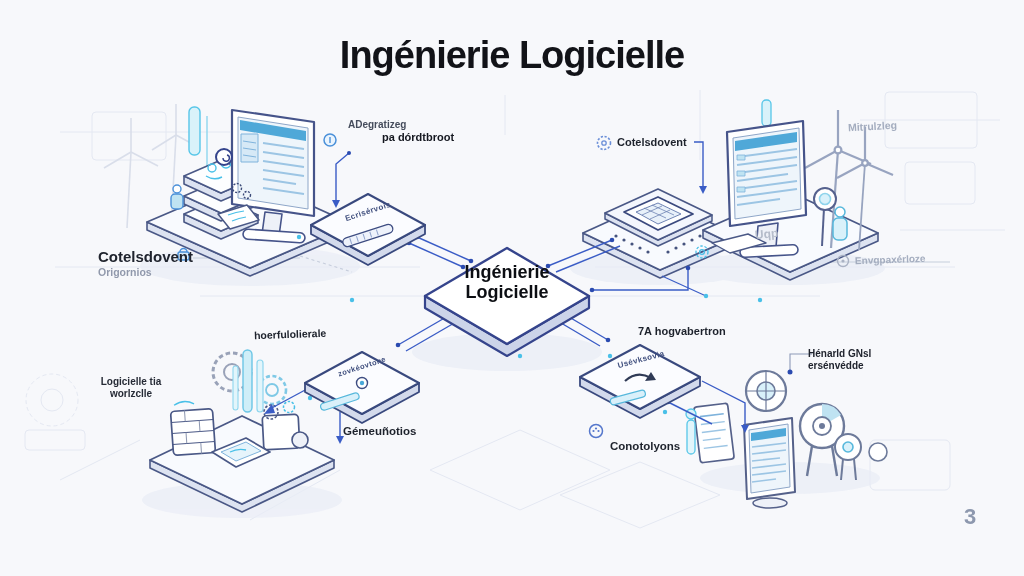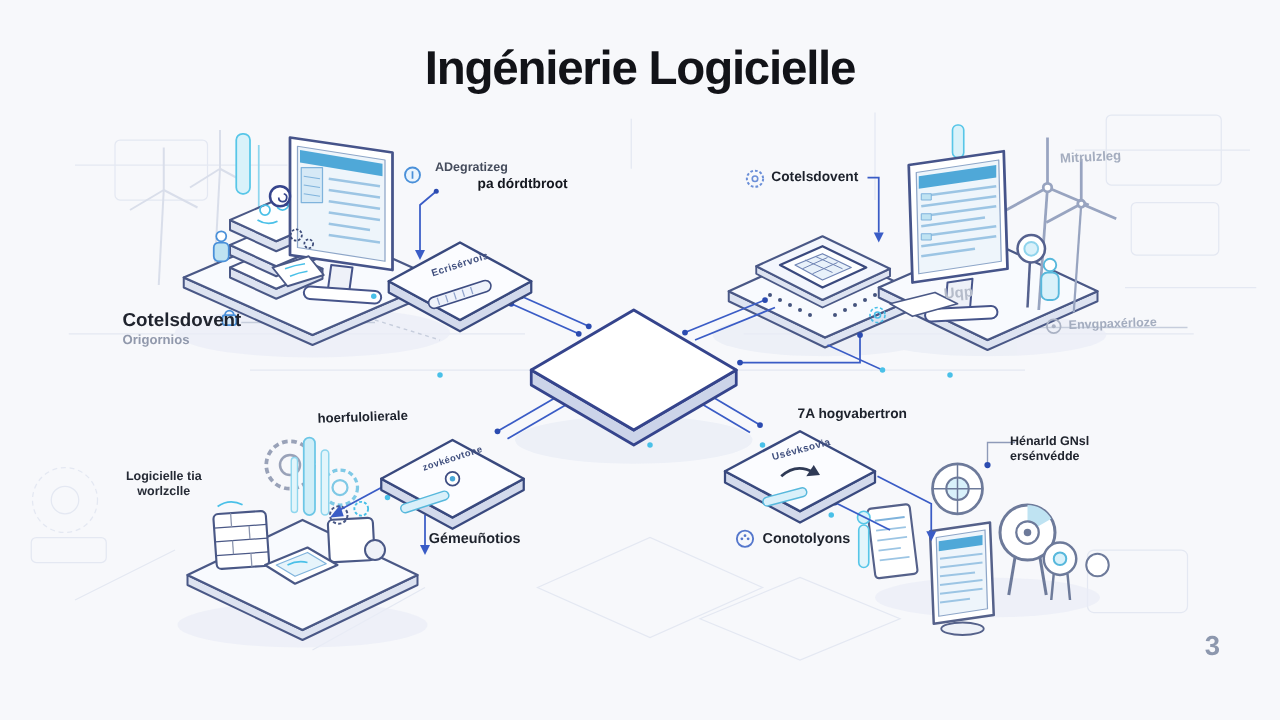--- a/index.html
+++ b/index.html
@@ -451,23 +451,25 @@
     <circle cx="596" cy="431" r="6.5" fill="none" stroke="#5577cc" stroke-width="1.5"></circle>
     <circle cx="593.5" cy="431" r="1.1" fill="#5577cc"></circle>
       <circle cx="596" cy="428.5" r="1.1" fill="#5577cc"></circle>
       <circle cx="598.5" cy="431" r="1.1" fill="#5577cc"></circle>
   </g>
 </svg>
 
 <div class="abs" id="title">Ingénierie Logicielle</div>
 
 <div class="abs lbl" id="center-text">
+  <span class="l1">Ingénierie</span>
+  <span class="l2">Logicielle</span>
 </div>
 
-<div class="abs lbl" style="left:348px;top:129px;">
+<div class="abs lbl" style="left:348px;top:119px;">
   <span class="l1" style="font-size:10px;color:#454c5c;font-weight:600;">ADegratizeg</span>
   <span class="l2" style="font-size:11px;color:#14171f;font-weight:700;margin-left:10px;padding-left:24px;">pa dórdtbroot</span>
 </div>
 
 <div class="abs lbl dark" style="left:617px;top:136px;font-size:11px;">Cotelsdovent</div>
 
 <div class="abs lbl gray" style="left:848px;top:120px;font-size:10.5px;transform:rotate(-3deg);">Mitrulzleg</div>
 
 <div class="abs lbl" style="left:98px;top:248px;">
   <span class="l1" style="font-size:15px;color:#20242e;font-weight:700;">Cotelsdovent</span>
@@ -485,21 +487,21 @@
   <span class="l2" style="font-size:10px;color:#262b36;font-weight:700;">worlzclle</span>
 </div>
 
 <div class="abs lbl" style="left:808px;top:348px;width:84px;text-align:left;">
   <span class="l1" style="font-size:10px;color:#20242e;font-weight:700;">Hénarld GNsl</span>
   <span class="l2" style="font-size:10px;color:#20242e;font-weight:700;">ersénvédde</span>
 </div>
 
 <div class="abs lbl dark" style="left:343px;top:424px;font-size:11.5px;">Gémeuñotios</div>
 
-<div class="abs lbl dark" style="left:610px;top:424px;font-size:11.5px;">Conotolyons</div>
+<div class="abs lbl dark" style="left:610px;top:439px;font-size:11.5px;">Conotolyons</div>
 
 <div class="abs lbl" style="left:755px;top:227px;font-size:12px;color:#b5bcca;font-weight:600;transform:rotate(-5deg);">Uqp</div>
 
 <div class="abs tiletxt" style="left:328px;top:207px;width:80px;font-size:8px;transform:rotate(-18deg);">Ecrisérvois</div>
 
 <div class="abs tiletxt" style="left:320px;top:362px;width:84px;font-size:7.5px;transform:rotate(-18deg);">zovkéovtone</div>
 
 <div class="abs tiletxt" style="left:596px;top:355px;width:90px;font-size:8px;transform:rotate(-15deg);">Usévksovia</div>
 
 <div class="abs" id="page-num">3</div>

